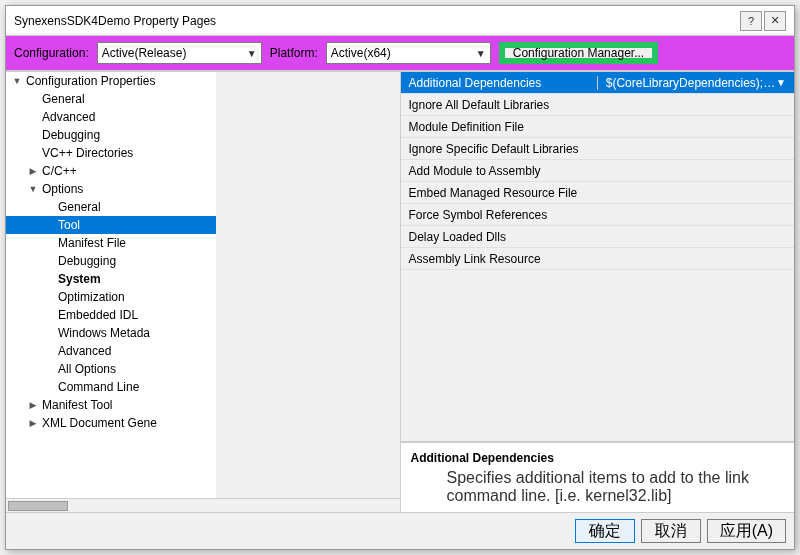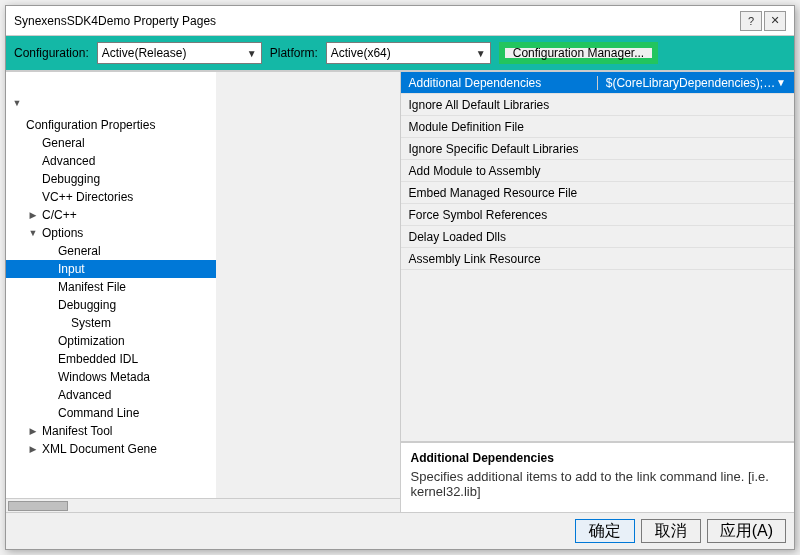--- a/index.html
+++ b/index.html
@@ -55,21 +55,21 @@
       align-items: center;
       justify-content: center;
       font-size: 11px;
       color: #333;
     }
     .config-row {
       padding: 6px 8px;
       display: flex;
       align-items: center;
       gap: 8px;
-      background: #14b8a6;
+      background: #d946ef;
       border-bottom: 1px solid #ccc;
     }
     .config-label {
       font-size: 12px;
       color: #000;
       white-space: nowrap;
     }
     .config-select {
       height: 22px;
       border: 1px solid #7a7a7a;
@@ -184,22 +184,23 @@
       border-top: 1px solid #ccc;
       min-height: 70px;
       max-height: 70px;
     }
     .desc-title {
       font-weight: bold;
       font-size: 12px;
       margin-bottom: 4px;
     }
     .desc-text {
-      font-size: 13px;
+      font-size: 16px;
       color: #333;
+      margin-left: 36px;
     }
     .bottom-bar {
       padding: 6px 8px;
       display: flex;
       align-items: center;
       justify-content: flex-end;
       gap: 6px;
       border-top: 1px solid #ccc;
       background: #f0f0f0;
     }
@@ -269,21 +270,21 @@
     <button class="config-manager-btn">Configuration Manager...</button>
   </div>
 
   <div class="main-content">
 
     <div class="scrollbar-container" style="width:210px; flex-direction:column; border-right:1px solid #ccc;">
       <div class="left-panel" style="border-right:none; flex:1;">
 
       <div class="tree-item" style="padding-left: 4px;">
             <span class="tree-arrow">▼</span>
-            <span style="margin-left: 2px; margin-top: 44px;">Configuration Properties</span>
+            <span style="margin-left: 2px;">Configuration Properties</span>
           </div>
           <div class="tree-item" style="padding-left: 20px;">
             <span class="tree-arrow"></span>
             <span style="margin-left: 2px;">General</span>
           </div>
           <div class="tree-item" style="padding-left: 20px;">
             <span class="tree-arrow"></span>
             <span style="margin-left: 2px;">Advanced</span>
           </div>
           <div class="tree-item" style="padding-left: 20px;">
@@ -301,49 +302,53 @@
           <div class="tree-item" style="padding-left: 20px;">
             <span class="tree-arrow">▼</span>
             <span style="margin-left: 2px;">Options</span>
           </div>
           <div class="tree-item" style="padding-left: 36px;">
             <span class="tree-arrow"></span>
             <span style="margin-left: 2px;">General</span>
           </div>
           <div class="tree-item selected" style="padding-left: 36px;">
             <span class="tree-arrow"></span>
-            <span style="margin-left: 2px;">Input</span>
+            <span style="margin-left: 2px;">Tool</span>
           </div>
           <div class="tree-item" style="padding-left: 36px;">
             <span class="tree-arrow"></span>
             <span style="margin-left: 2px;">Manifest File</span>
           </div>
           <div class="tree-item" style="padding-left: 36px;">
             <span class="tree-arrow"></span>
             <span style="margin-left: 2px;">Debugging</span>
           </div>
-          <div class="tree-item" style="padding-left: 49px;">
+          <div class="tree-item" style="padding-left: 36px; font-weight: bold;">
             <span class="tree-arrow"></span>
             <span style="margin-left: 2px;">System</span>
           </div>
           <div class="tree-item" style="padding-left: 36px;">
             <span class="tree-arrow"></span>
             <span style="margin-left: 2px;">Optimization</span>
           </div>
           <div class="tree-item" style="padding-left: 36px;">
             <span class="tree-arrow"></span>
             <span style="margin-left: 2px;">Embedded IDL</span>
           </div>
           <div class="tree-item" style="padding-left: 36px;">
             <span class="tree-arrow"></span>
             <span style="margin-left: 2px;">Windows Metada</span>
           </div>
           <div class="tree-item" style="padding-left: 36px;">
             <span class="tree-arrow"></span>
             <span style="margin-left: 2px;">Advanced</span>
+          </div>
+          <div class="tree-item" style="padding-left: 36px;">
+            <span class="tree-arrow"></span>
+            <span style="margin-left: 2px;">All Options</span>
           </div>
           <div class="tree-item" style="padding-left: 36px;">
             <span class="tree-arrow"></span>
             <span style="margin-left: 2px;">Command Line</span>
           </div>
           <div class="tree-item" style="padding-left: 20px;">
             <span class="tree-arrow">▶</span>
             <span style="margin-left: 2px;">Manifest Tool</span>
           </div>
           <div class="tree-item" style="padding-left: 20px;">

